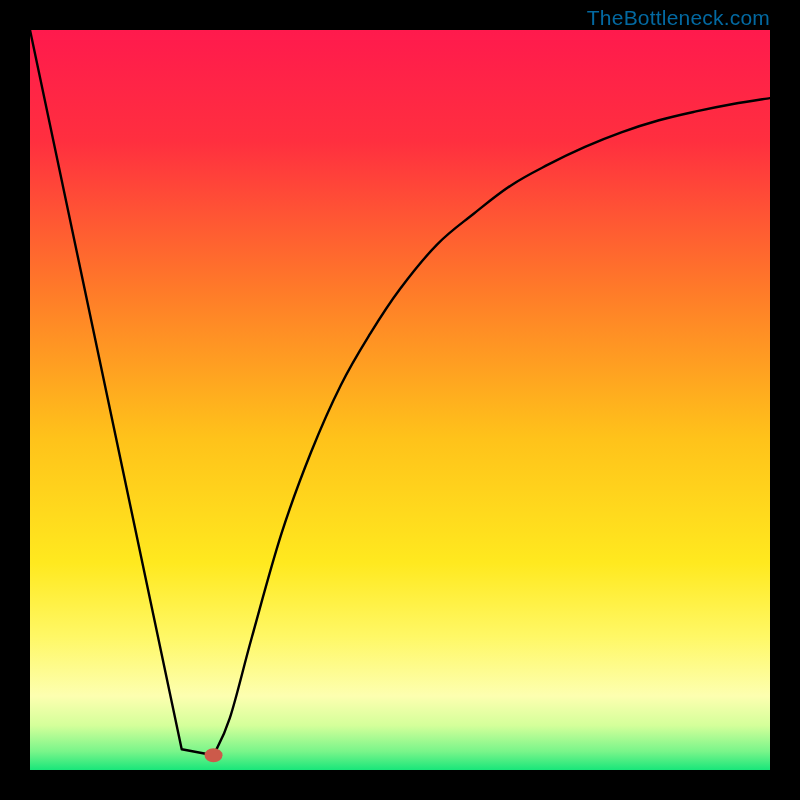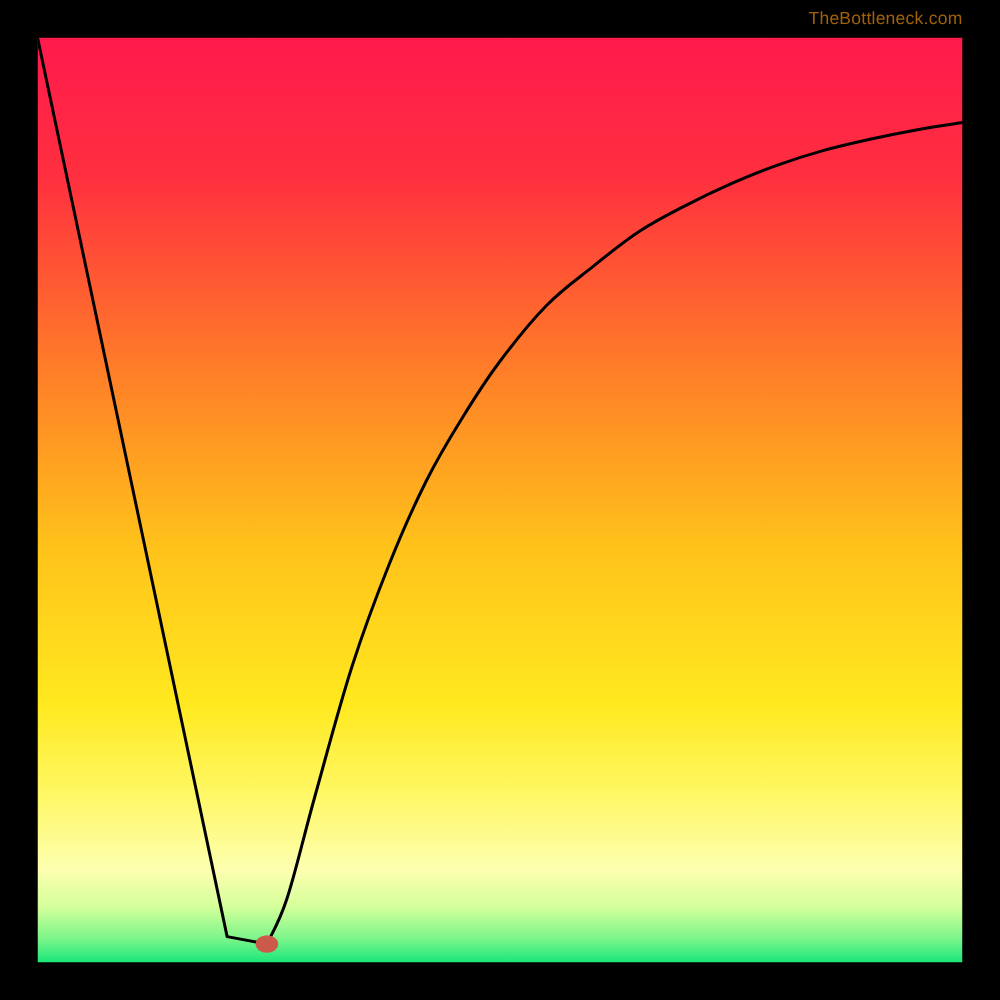--- a/index.html
+++ b/index.html
@@ -23,22 +23,22 @@
     position: absolute;
     left: 0;
     top: 0;
     width: 740px;
     height: 740px;
   }
   .watermark {
     position: absolute;
     top: 6px;
     right: 30px;
-    color: #a16207;
-    font-size: 14px;
+    color: #0369a1;
+    font-size: 21px;
     font-weight: 500;
     letter-spacing: 0.2px;
   }
   svg {
     display: block;
   }
 </style>
 </head>
 <body>
 

